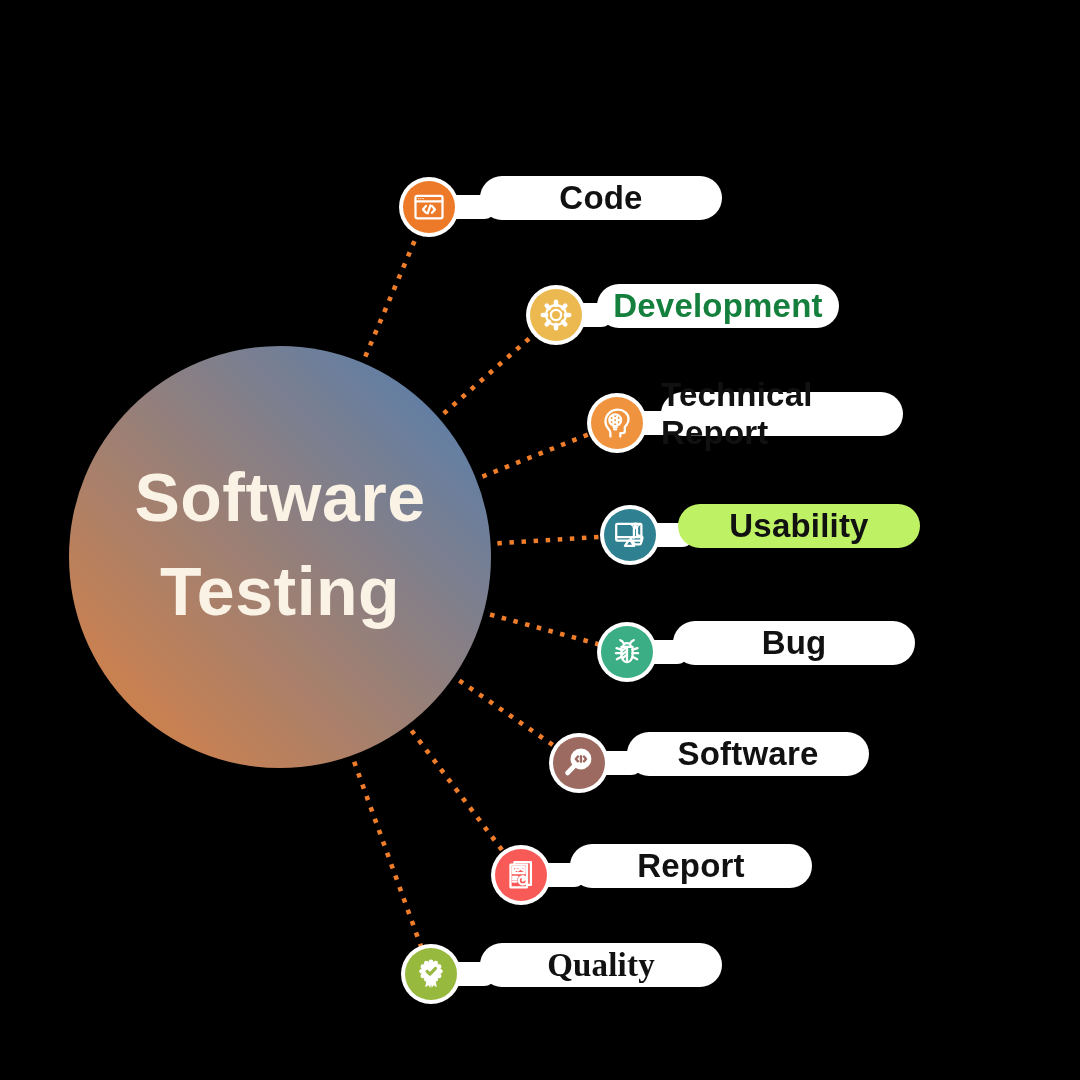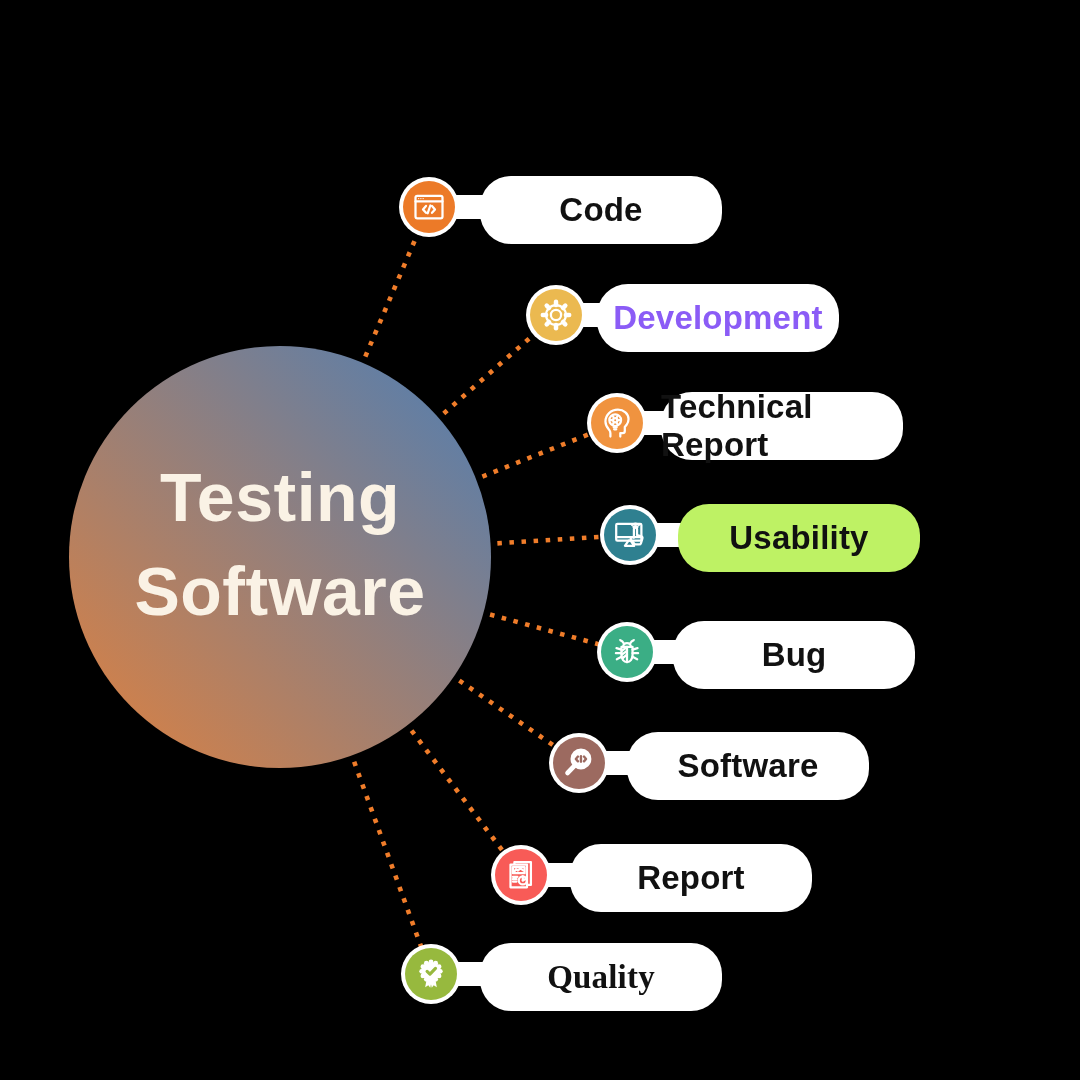--- a/index.html
+++ b/index.html
@@ -30,21 +30,21 @@
     left:calc(var(--ix) - 30px);top:calc(var(--iy) - 30px);
   }
   .icon-badge{
     position:absolute;width:52px;height:52px;border-radius:50%;
     left:calc(var(--ix) - 26px);top:calc(var(--iy) - 26px);
     display:flex;align-items:center;justify-content:center;
   }
   .glyph{width:36px;height:36px;stroke:#fff;fill:none;stroke-width:1.5;
     stroke-linecap:round;stroke-linejoin:round;}
   .pill{
-    position:absolute;width:242px;height:68px;background:#fff;border-radius:31px;
+    position:absolute;width:242px;height:44px;background:#fff;border-radius:31px;
     left:var(--pl);top:calc(var(--iy) - 31px);
     display:flex;align-items:center;justify-content:center;
   }
   .pill span{font-size:33px;font-weight:700;letter-spacing:.2px;}
 </style>
 </head>
 <body style="background: rgb(0, 0, 0);">
 
 <svg class="wires" width="1080" height="1080">
   <g stroke-width="4.6" stroke-dasharray="4.5 7.6" fill="none">
@@ -54,22 +54,22 @@
     <line x1="280" y1="557" x2="630" y2="535" style="stroke: rgb(240, 125, 42);"></line>
     <line x1="280" y1="557" x2="627" y2="652" style="stroke: rgb(240, 125, 42);"></line>
     <line x1="280" y1="557" x2="579" y2="763" style="stroke: rgb(240, 125, 42);"></line>
     <line x1="280" y1="557" x2="521" y2="875" style="stroke: rgb(240, 125, 42);"></line>
     <line x1="280" y1="557" x2="431" y2="974" style="stroke: rgb(240, 125, 42);"></line>
   </g>
 </svg>
 
 <div class="central-circle" style="background: linear-gradient(45deg, rgb(224, 129, 62) 0%, rgb(78, 126, 180) 100%);">
   <div class="central-title" style="color: rgb(250, 242, 229);">
+    <div>Software</div>
     <div>Testing</div>
-    <div>Software</div>
   </div>
 </div>
 
 <div class="item" style="--ix:429px;--iy:207px;--pl:480px">
   <div class="neck"></div>
   <div class="icon-ring"></div>
   <div class="icon-badge" style="background-color: rgb(236, 122, 40); color: rgb(236, 122, 40);">
     <svg class="glyph" viewBox="0 0 24 24">
       <rect x="3" y="4.5" width="18" height="15" rx="1.2"></rect>
       <line x1="3" y1="8.3" x2="21" y2="8.3"></line>
@@ -99,21 +99,21 @@
         <line x1="12" y1="18.6" x2="12" y2="20.8"></line>
         <line x1="7.33" y1="16.67" x2="5.8" y2="18.2"></line>
         <line x1="5.4" y1="12" x2="3.2" y2="12"></line>
         <line x1="7.33" y1="7.33" x2="5.8" y2="5.8"></line>
         <line x1="12" y1="5.4" x2="12" y2="3.2"></line>
         <line x1="16.67" y1="7.33" x2="18.2" y2="5.8"></line>
       </g>
     </svg>
   </div>
   <div class="pill" style="background-color: rgb(255, 255, 255);">
-    <span style="color: #8b5cf6;">Development</span>
+    <span style="color: #15803d;">Development</span>
   </div>
 </div>
 
 <div class="item" style="--ix:617px;--iy:423px;--pl:661px">
   <div class="neck"></div>
   <div class="icon-ring"></div>
   <div class="icon-badge" style="background-color: rgb(240, 147, 63); color: rgb(240, 147, 63);">
     <svg class="glyph" viewBox="0 0 24 24">
       <path d="M7.6 21v-2.2c0-.8-.3-1.5-.8-2.2C5.3 15 4.3 13.2 4.3 11 4.3 6.6 8 3.1 12.6 3.1c3.9 0 7.1 2.6 7.1 6.3 0 1.5-.5 2.7-1.3 3.8l-1.2 1.5v2.6c0 .8-.6 1.4-1.4 1.4h-1.6V21"></path>
       <circle cx="10.8" cy="10.1" r="3.9"></circle>

